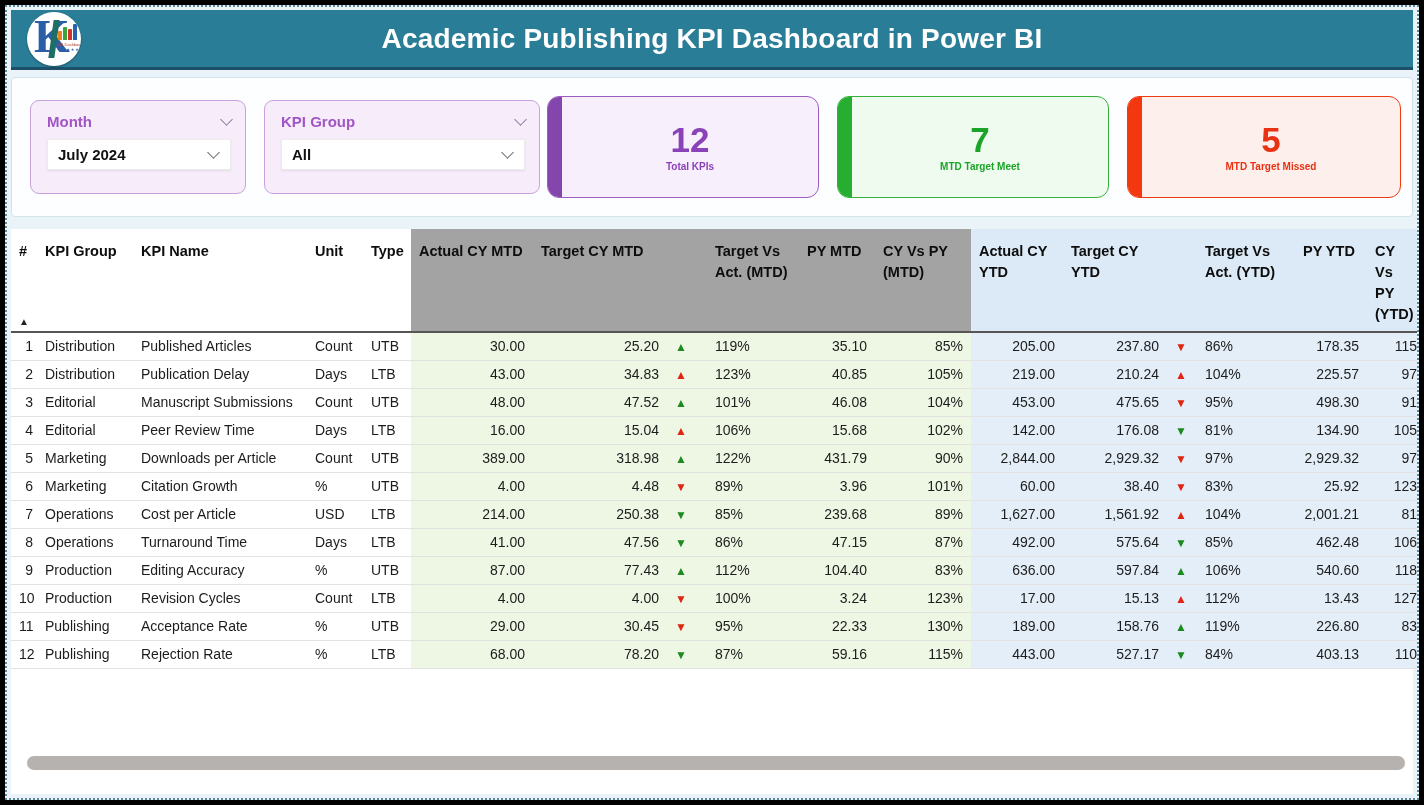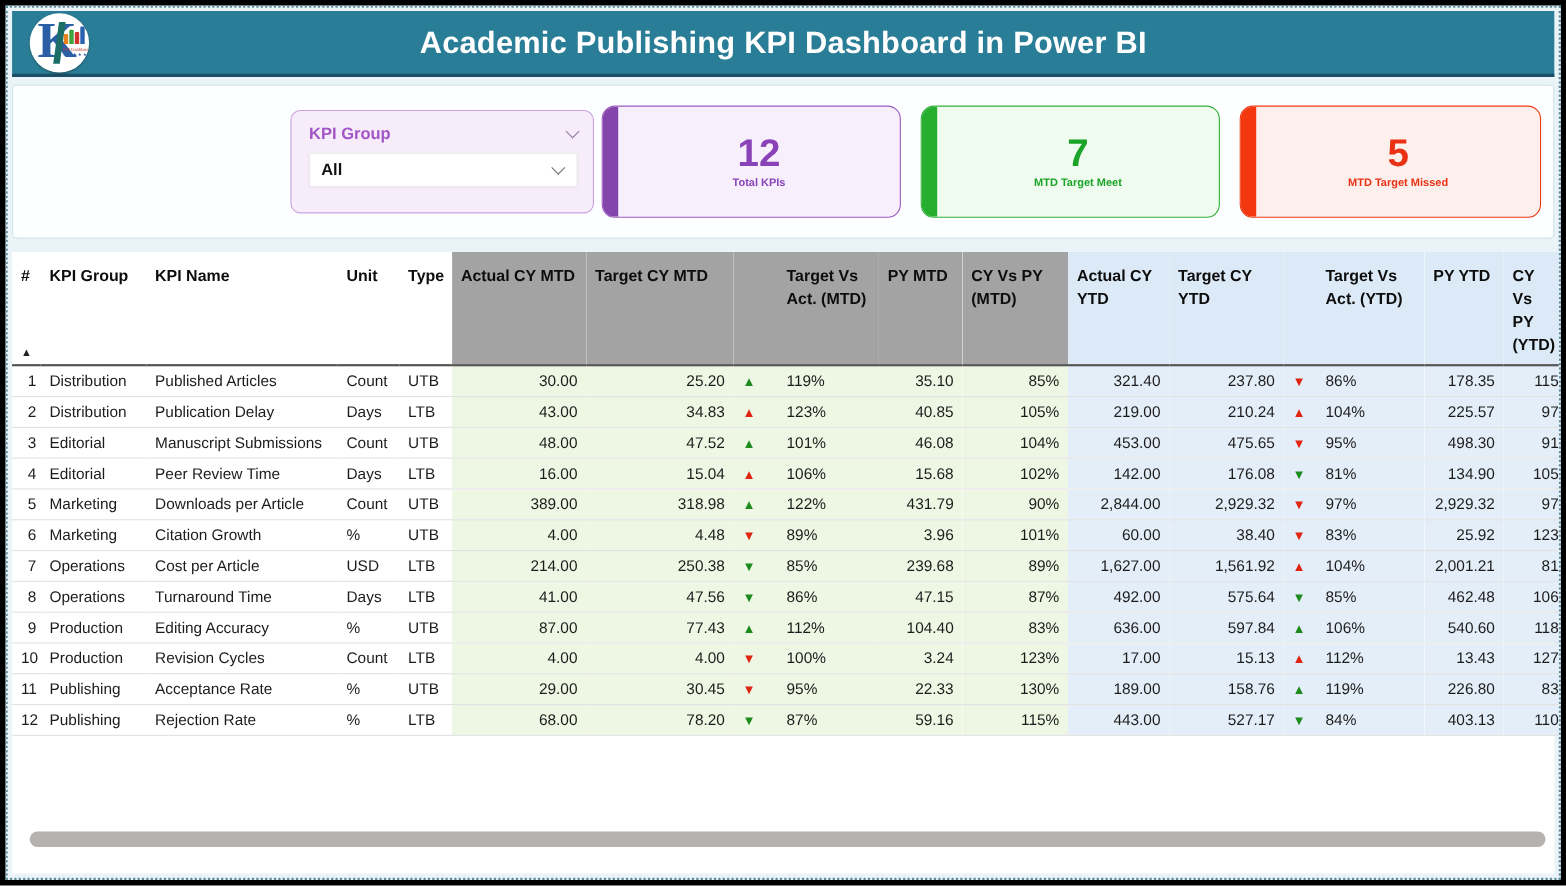--- a/index.html
+++ b/index.html
@@ -169,20 +169,30 @@
         <i style="height:16px;background:#2862ae"></i>
       </span>
       <span class="tiny-text">KPI Dashboard</span>
       <span class="stars">★★★★★</span>
     </div>
     <div class="page-title">Academic Publishing KPI Dashboard in Power BI</div>
   </div>
 
   <div class="filters-panel">
 
+    <div class="slicer slicer-month">
+      <div class="slicer-head">
+        <span class="slicer-label">Month</span>
+        <span class="chev purple"></span>
+      </div>
+      <div class="slicer-select">
+        <span class="slicer-value">July 2024</span>
+        <span class="chev"></span>
+      </div>
+    </div>
 
     <div class="slicer slicer-kpigroup">
       <div class="slicer-head">
         <span class="slicer-label">KPI Group</span>
         <span class="chev purple"></span>
       </div>
       <div class="slicer-select">
         <span class="slicer-value">All</span>
         <span class="chev"></span>
       </div>
@@ -260,21 +270,21 @@
             <td class="c-idx">1</td>
             <td>Distribution</td>
             <td>Published Articles</td>
             <td>Count</td>
             <td>UTB</td>
             <td class="mtd num">30.00</td>
             <td class="mtd num">25.20</td>
             <td class="mtd c-tva-mtd"><span class="tri green">▲</span><span class="tva-val-mtd">119%</span></td>
             <td class="mtd num">35.10</td>
             <td class="mtd num">85%</td>
-            <td class="ytd num">321.40</td>
+            <td class="ytd num">205.00</td>
             <td class="ytd num">237.80</td>
             <td class="ytd c-tva-ytd"><span class="tri red">▼</span><span class="tva-val-ytd">86%</span></td>
             <td class="ytd num">178.35</td>
             <td class="ytd num c-cyvpy-ytd">115</td>
           </tr>
           <tr>
             <td class="c-idx">2</td>
             <td>Distribution</td>
             <td>Publication Delay</td>
             <td>Days</td>

